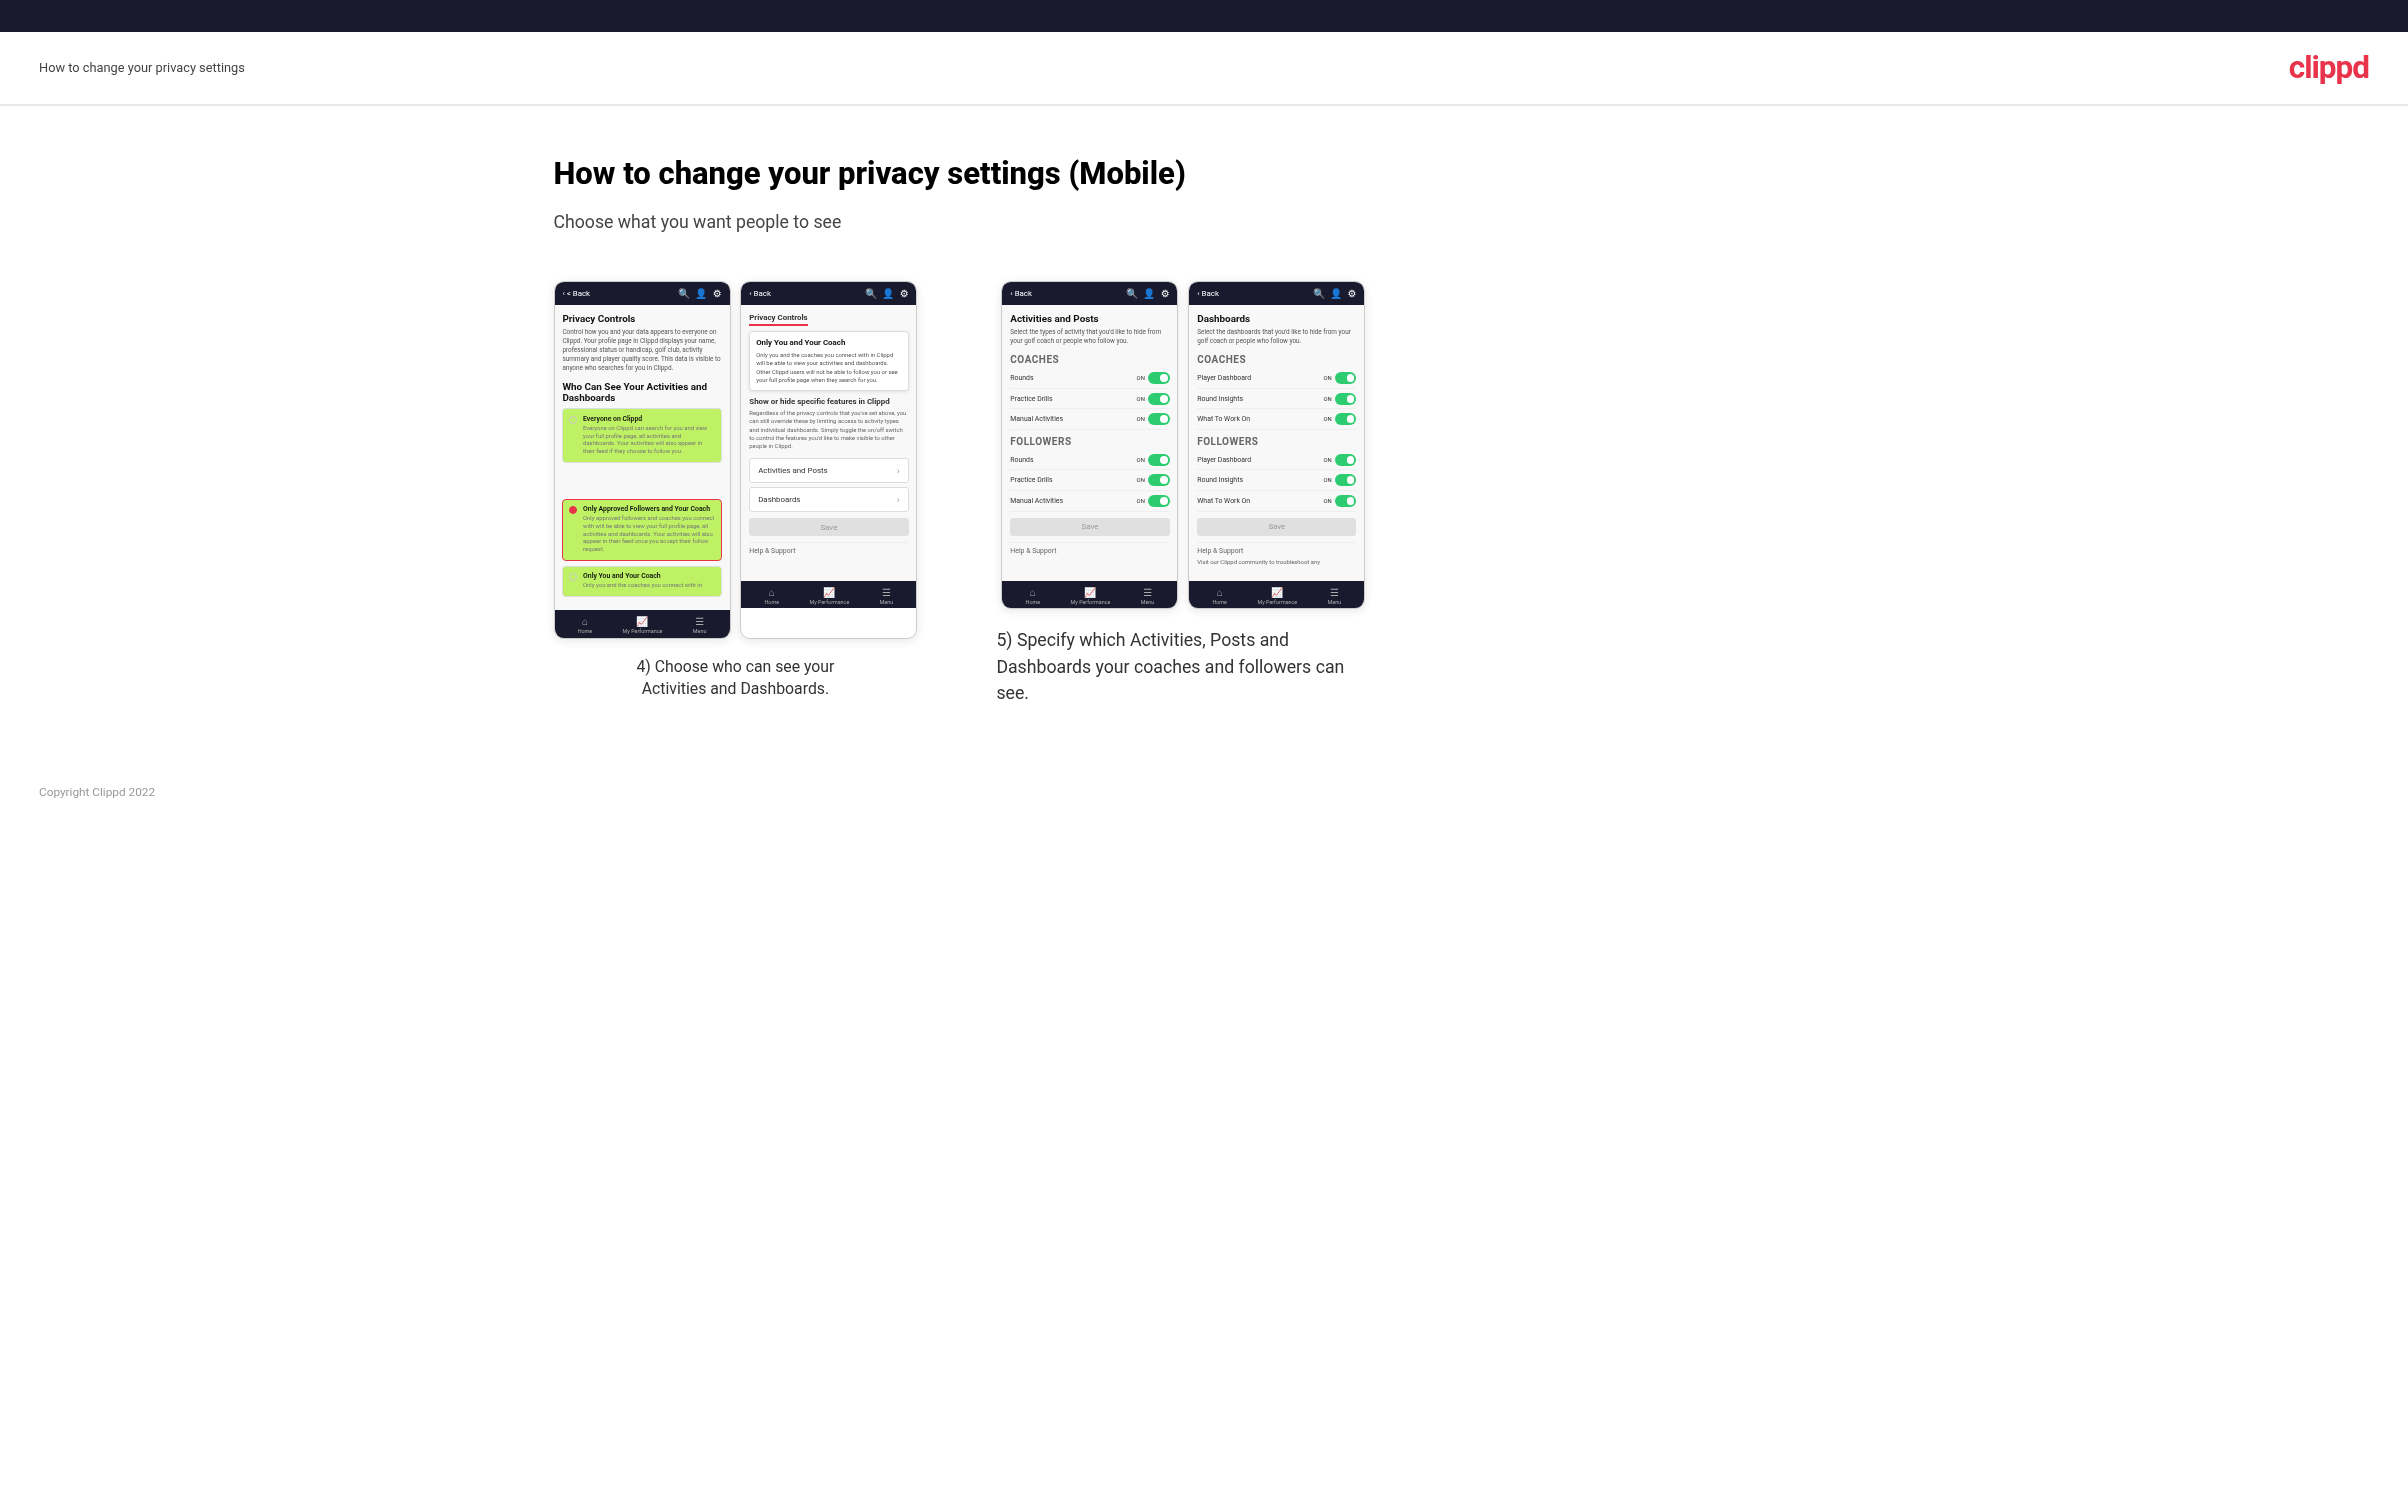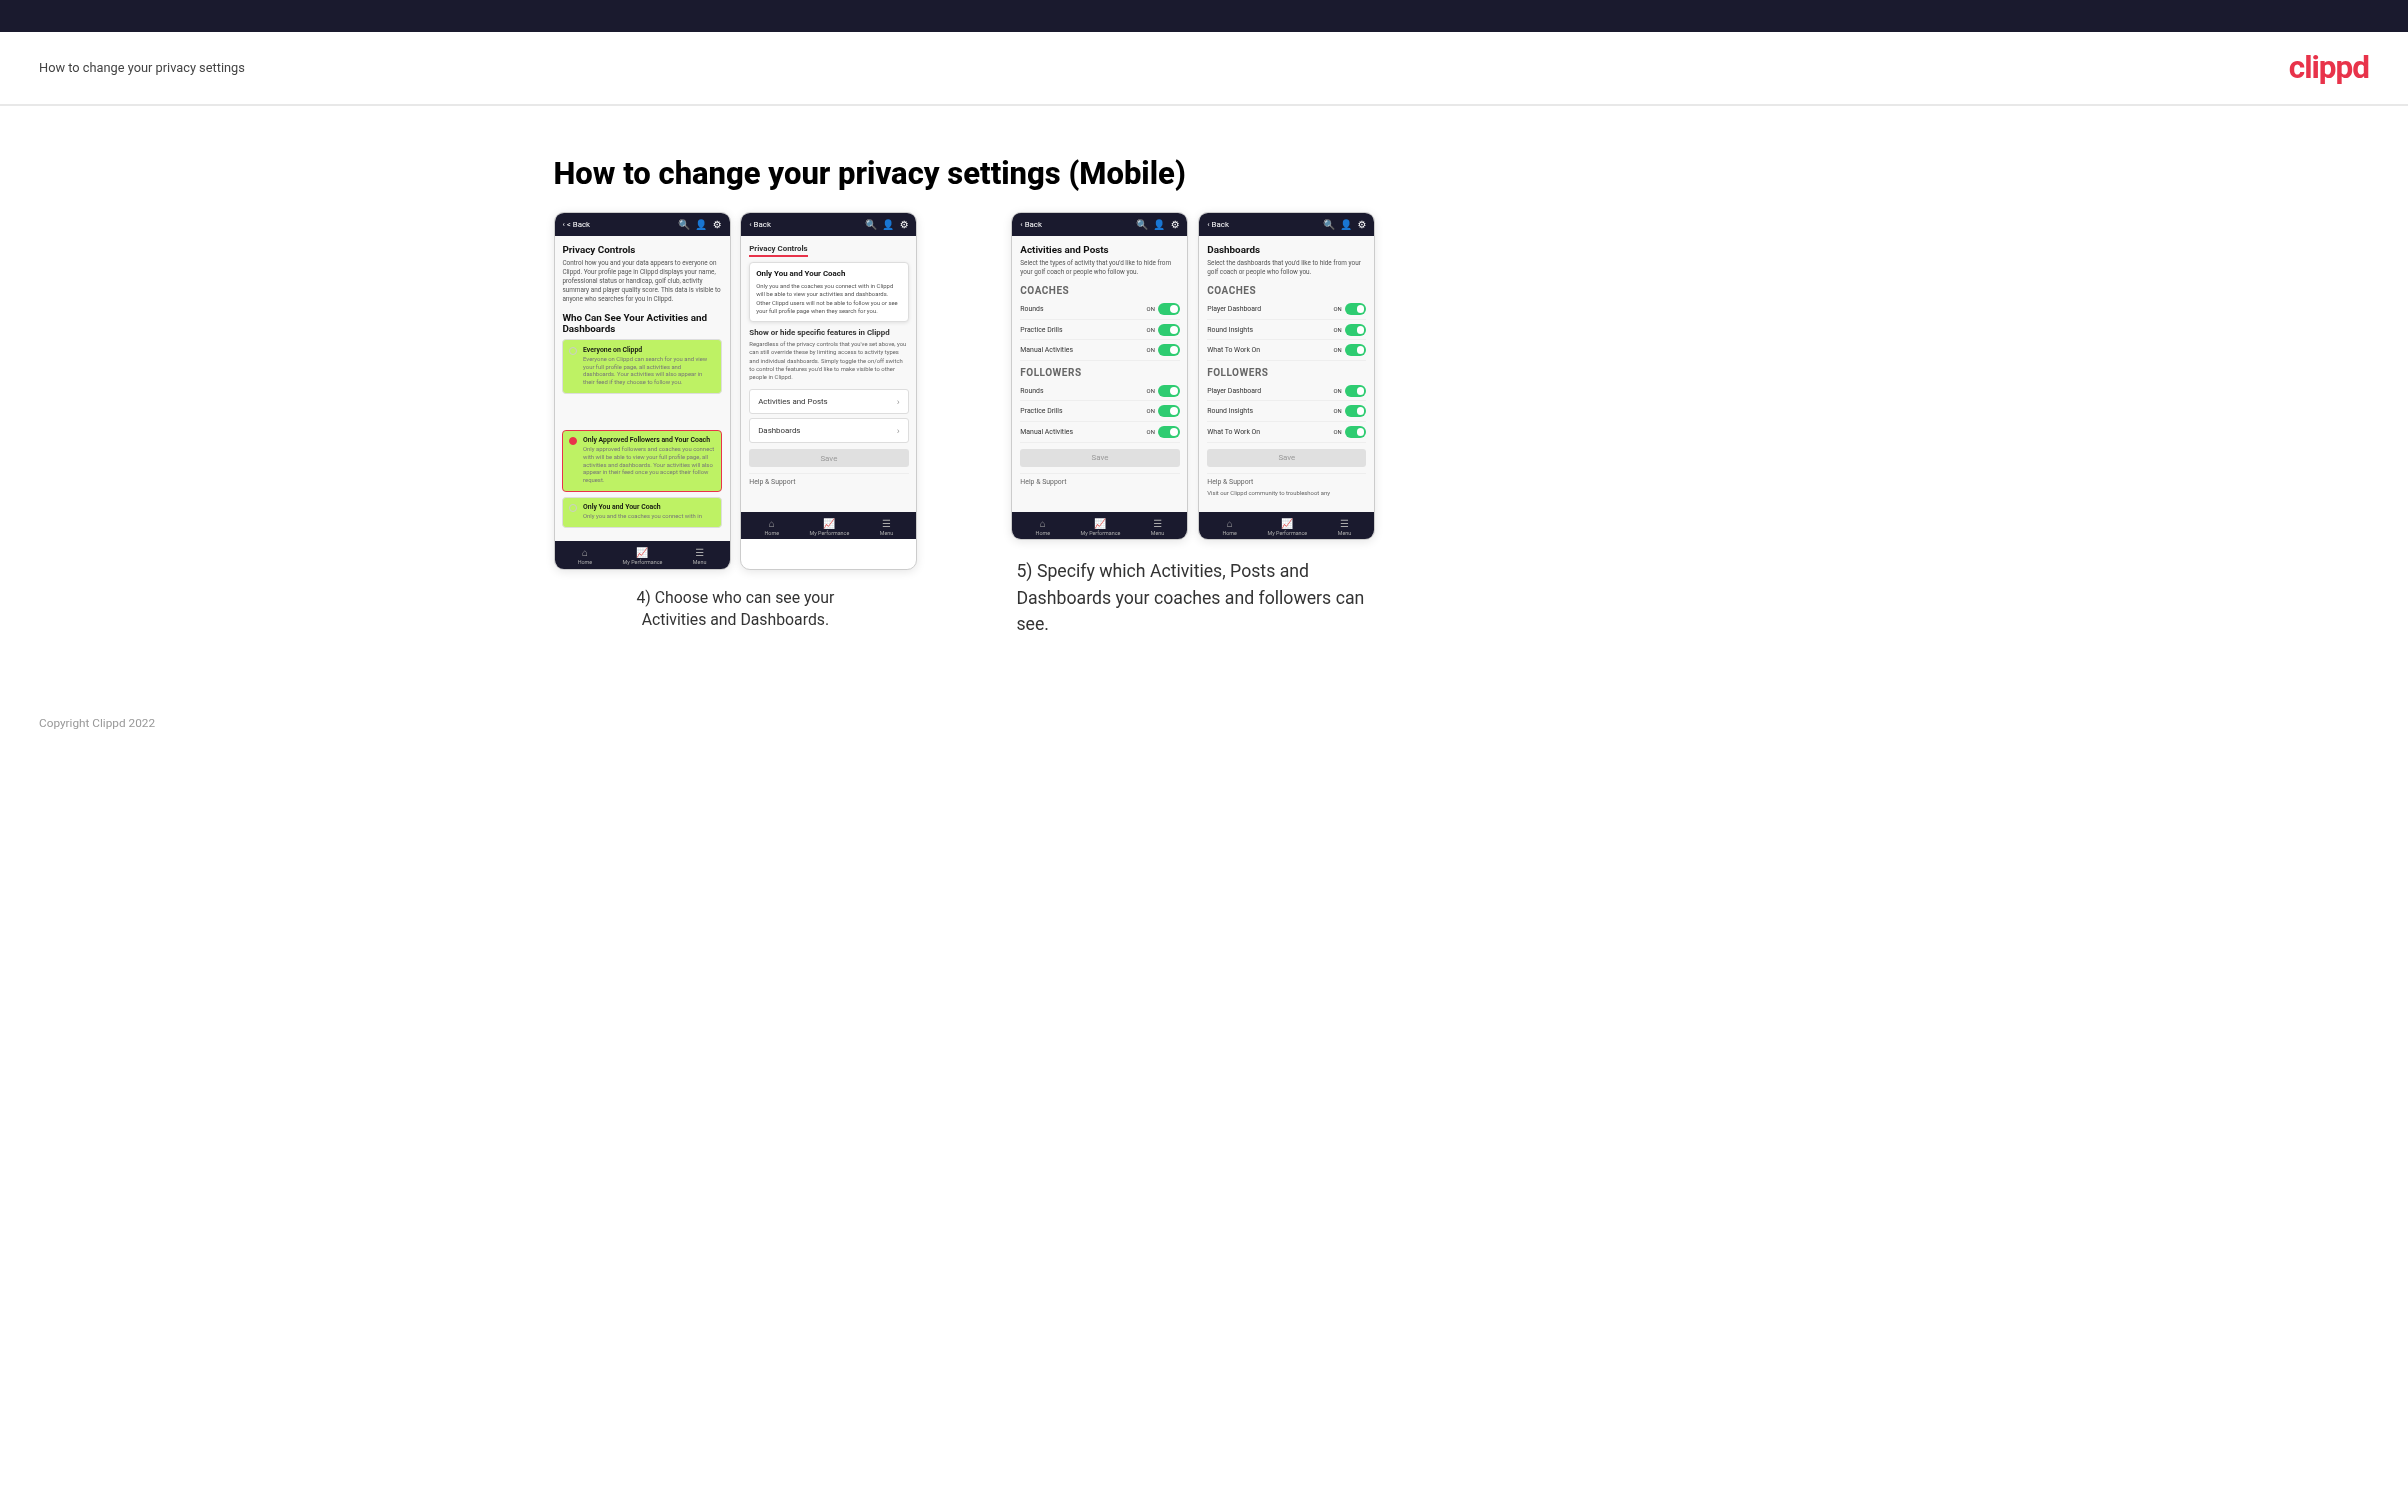--- a/index.html
+++ b/index.html
@@ -344,21 +344,20 @@
       line-height: 1.4;
     }
 
     .caption-large {
       font-size: 17.7px;
       color: #333;
       text-align: left;
       margin-top: 17.7px;
       max-width: 374px;
       line-height: 1.5;
-      margin-left: 20px;
     }
 
     .footer {
       padding: 29.6px 39px;
       font-size: 11.8px;
       color: #999;
     }
 
     .groups-wrapper {
       display: flex;
@@ -389,20 +388,21 @@
 <div class="top-bar"></div>
 
 <div class="header">
   <span class="header-title">How to change your privacy settings</span>
   <div class="logo">clippd</div>
 </div>
 
 <div class="content">
 
   <h1 class="page-heading">How to change your privacy settings (Mobile)</h1>
+  <p class="page-subheading">Choose what you want people to see</p>
 
   <div class="groups-wrapper">
 
     <div class="group-left">
       <div class="screens-pair">
 
         <div class="phone-mockup">
           <div class="phone-nav-bar">
             <span class="phone-nav-back">‹ <span>&lt; Back</span></span>
             <div class="phone-nav-icons">

